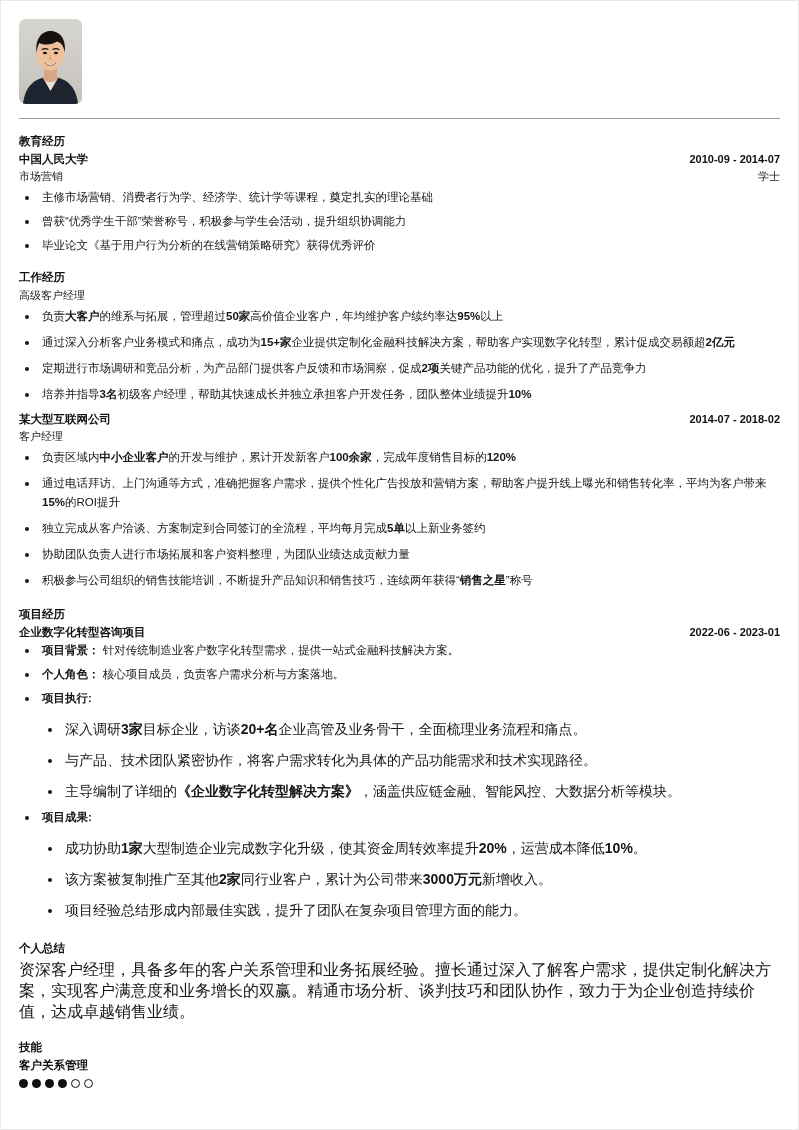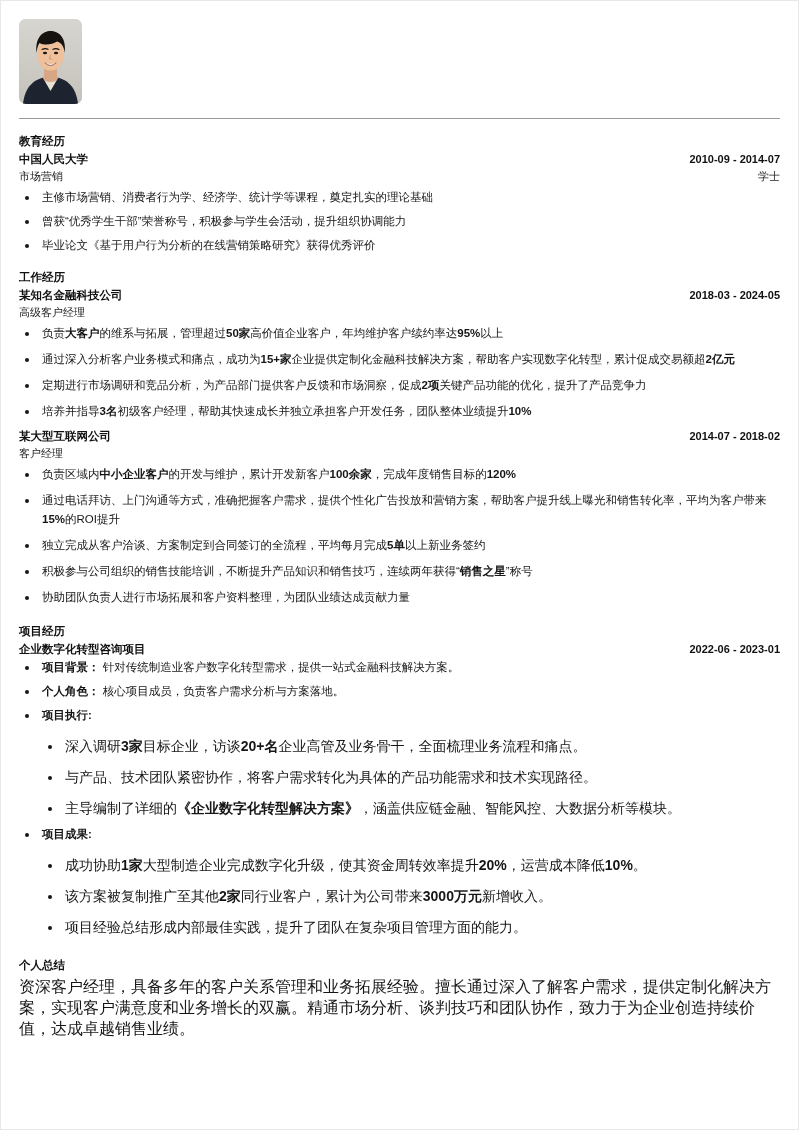--- a/index.html
+++ b/index.html
@@ -259,24 +259,20 @@
         </ul>
     </div>
   </div>
 
   <div class="spacer-sm"></div>
 
   <div class="section">
     <div class="section-title">工作经历</div>
     <div>
         <div class="entry">
-          <div class="entry-head">
-            <span class="entry-org">某知名金融科技公司</span>
-            <span class="entry-date">2018-03 - 2024-05</span>
-          </div>
           <div class="entry-sub">
             <span class="entry-role">高级客户经理</span>
           </div>
           <ul class="bullets">
             <li>
               <span class="li-inner">负责<b>大客户</b>的维系与拓展，管理超过<b>50家</b>高价值企业客户，年均维护客户续约率达<b>95%</b>以上</span>
             </li>
             <li>
               <span class="li-inner">通过深入分析客户业务模式和痛点，成功为<b>15+家</b>企业提供定制化金融科技解决方案，帮助客户实现数字化转型，累计促成交易额超<b>2亿元</b></span>
             </li>
@@ -300,24 +296,24 @@
             <li>
               <span class="li-inner">负责区域内<b>中小企业客户</b>的开发与维护，累计开发新客户<b>100余家</b>，完成年度销售目标的<b>120%</b></span>
             </li>
             <li>
               <span class="li-inner">通过电话拜访、上门沟通等方式，准确把握客户需求，提供个性化广告投放和营销方案，帮助客户提升线上曝光和销售转化率，平均为客户带来<b>15%</b>的ROI提升</span>
             </li>
             <li>
               <span class="li-inner">独立完成从客户洽谈、方案制定到合同签订的全流程，平均每月完成<b>5单</b>以上新业务签约</span>
             </li>
             <li>
+              <span class="li-inner">协助团队负责人进行市场拓展和客户资料整理，为团队业绩达成贡献力量</span>
+            </li>
+            <li>
               <span class="li-inner">积极参与公司组织的销售技能培训，不断提升产品知识和销售技巧，连续两年获得“<b>销售之星</b>”称号</span>
-            </li>
-            <li>
-              <span class="li-inner">协助团队负责人进行市场拓展和客户资料整理，为团队业绩达成贡献力量</span>
             </li>
           </ul>
         </div>
       </div>
   </div>
 
   <div class="spacer-sm"></div>
 
   <div class="section">
     <div class="section-title">项目经历</div>
@@ -367,14 +363,28 @@
 
   <div class="spacer-md"></div>
 
   <div class="section">
     <div class="section-title">个人总结</div>
     <div class="summary-text">资深客户经理，具备多年的客户关系管理和业务拓展经验。擅长通过深入了解客户需求，提供定制化解决方案，实现客户满意度和业务增长的双赢。精通市场分析、谈判技巧和团队协作，致力于为企业创造持续价值，达成卓越销售业绩。</div>
   </div>
 
   <div class="spacer-md"></div>
 
+  <div class="section">
+    <div class="section-title">技能</div>
+    <div>
+        <div class="skill-name">客户关系管理</div>
+        <div class="dots">
+          <span class="dot filled"></span>
+          <span class="dot filled"></span>
+          <span class="dot filled"></span>
+          <span class="dot filled"></span>
+          <span class="dot empty"></span>
+          <span class="dot empty"></span>
+        </div>
+      </div>
+  </div>
 
 </div>
 
 </body></html>

